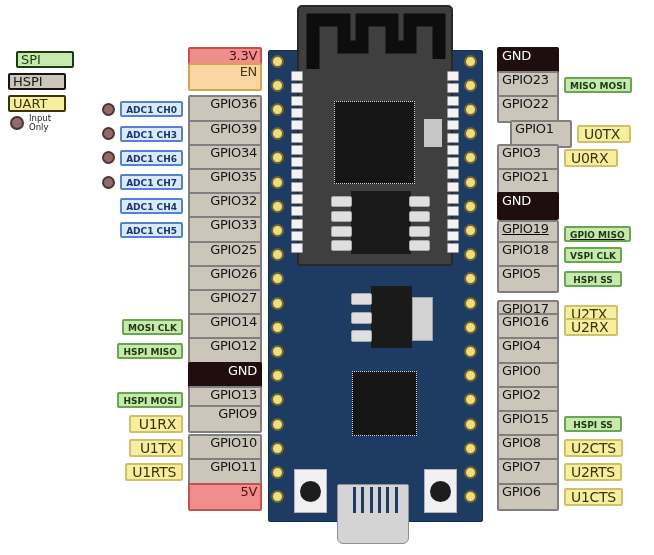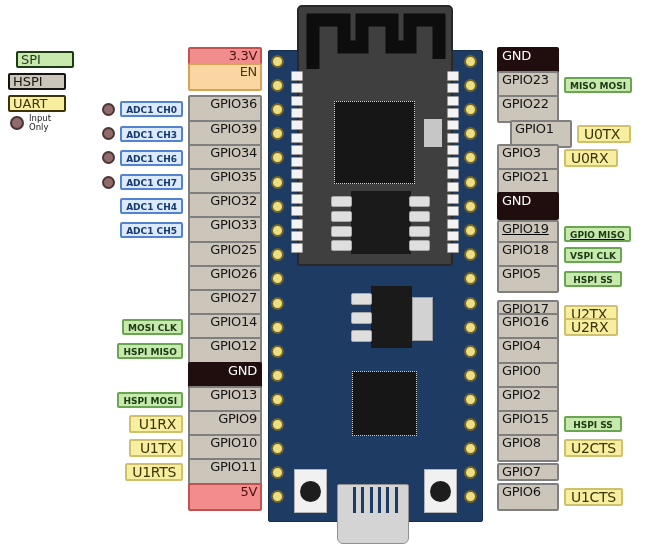--- a/index.html
+++ b/index.html
@@ -257,21 +257,21 @@
         <div class="func-box small c-spi">HSPI MISO</div>
         <div class="pin-box pleft c-gpio">GPIO12</div>
       </div>
       <div class="pin-row left-row" style="top: 366.6px;">
         <div class="pin-box pleft c-gnd">GND</div>
       </div>
       <div class="pin-row left-row" style="top: 390.8px;">
         <div class="func-box small c-spi">HSPI MOSI</div>
         <div class="pin-box pleft c-gpio">GPIO13</div>
       </div>
-      <div class="pin-row left-row" style="top: 415px;">
+      <div class="pin-row left-row" style="top: 415px; align-items: flex-end;">
         <div class="func-box big c-uart">U1RX</div>
         <div class="pin-box pleft c-gpio">GPIO9</div>
       </div>
       <div class="pin-row left-row" style="top: 439.2px;">
         <div class="func-box big c-uart">U1TX</div>
         <div class="pin-box pleft c-gpio">GPIO10</div>
       </div>
       <div class="pin-row left-row" style="top: 463.4px;">
         <div class="func-box big c-uart">U1RTS</div>
         <div class="pin-box pleft c-gpio">GPIO11</div>
@@ -335,21 +335,21 @@
         <div class="pin-box pright c-gpio">GPIO2</div>
       </div>
       <div class="pin-row right-row" style="top: 415px;">
         <div class="pin-box pright c-gpio">GPIO15</div>
         <div class="func-box small c-spi">HSPI SS</div>
       </div>
       <div class="pin-row right-row" style="top: 439.2px;">
         <div class="pin-box pright c-gpio">GPIO8</div>
         <div class="func-box big c-uart">U2CTS</div>
       </div>
-      <div class="pin-row right-row" style="top: 463.4px; flex-direction: column;">
+      <div class="pin-row right-row" style="top: 463.4px;">
         <div class="pin-box pright c-gpio">GPIO7</div>
         <div class="func-box big c-uart">U2RTS</div>
       </div>
       <div class="pin-row right-row" style="top: 487.6px;">
         <div class="pin-box pright c-gpio">GPIO6</div>
         <div class="func-box big c-uart">U1CTS</div>
       </div>
     </div>
 </div>
 

